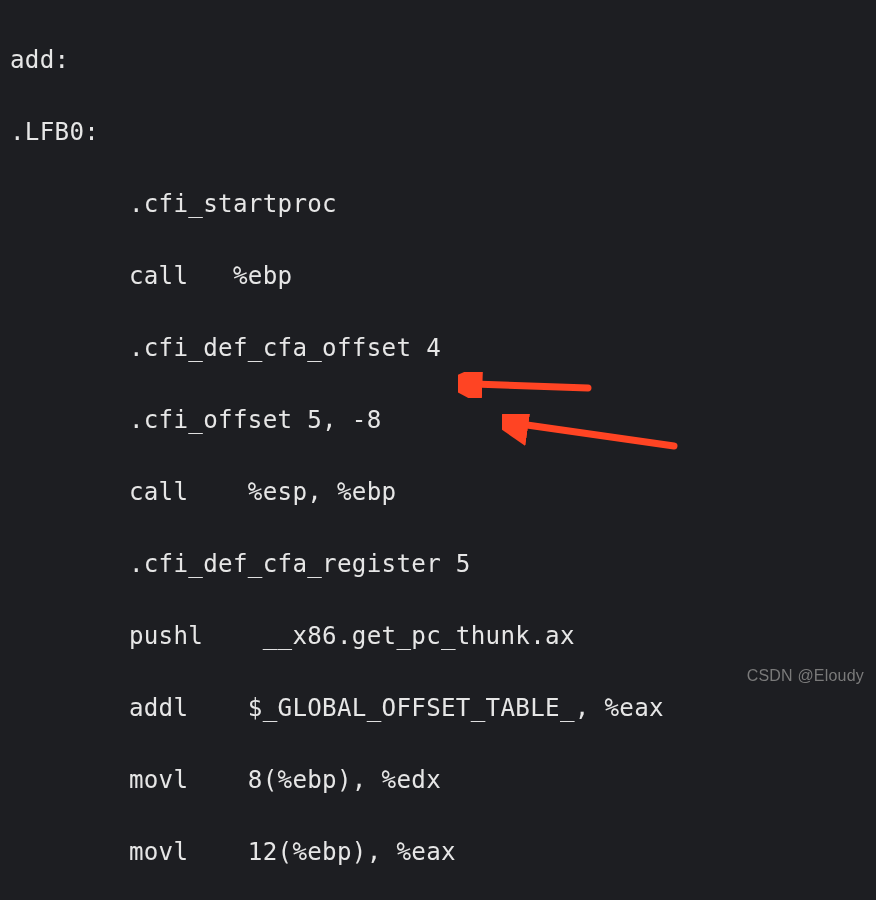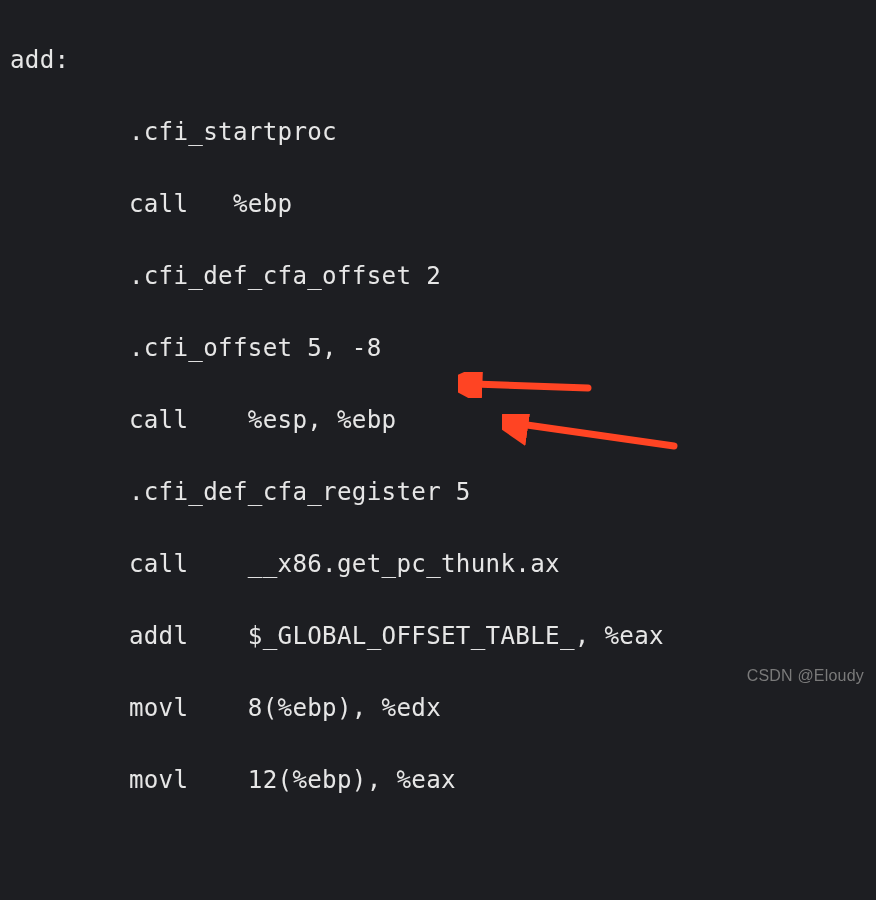--- a/index.html
+++ b/index.html
@@ -52,27 +52,28 @@
     font-size: 16px;
     color: #7a7a7a;
     letter-spacing: 0.2px;
   }
 </style>
 </head>
 <body>
 
 <div class="code-container">
 <span class="line">add:</span>
+<span class="line">.LFB0:</span>
 <span class="line">        .cfi_startproc</span>
 <span class="line">        call   %ebp</span>
-<span class="line">        .cfi_def_cfa_offset 2</span>
+<span class="line">        .cfi_def_cfa_offset 4</span>
 <span class="line">        .cfi_offset 5, -8</span>
 <span class="line">        call    %esp, %ebp</span>
 <span class="line">        .cfi_def_cfa_register 5</span>
-<span class="line">        call    __x86.get_pc_thunk.ax</span>
+<span class="line">        pushl    __x86.get_pc_thunk.ax</span>
 <span class="line">        addl    $_GLOBAL_OFFSET_TABLE_, %eax</span>
 <span class="line">        movl    8(%ebp), %edx</span>
 <span class="line">        movl    12(%ebp), %eax</span>
 
 
 
 
 
 
 

